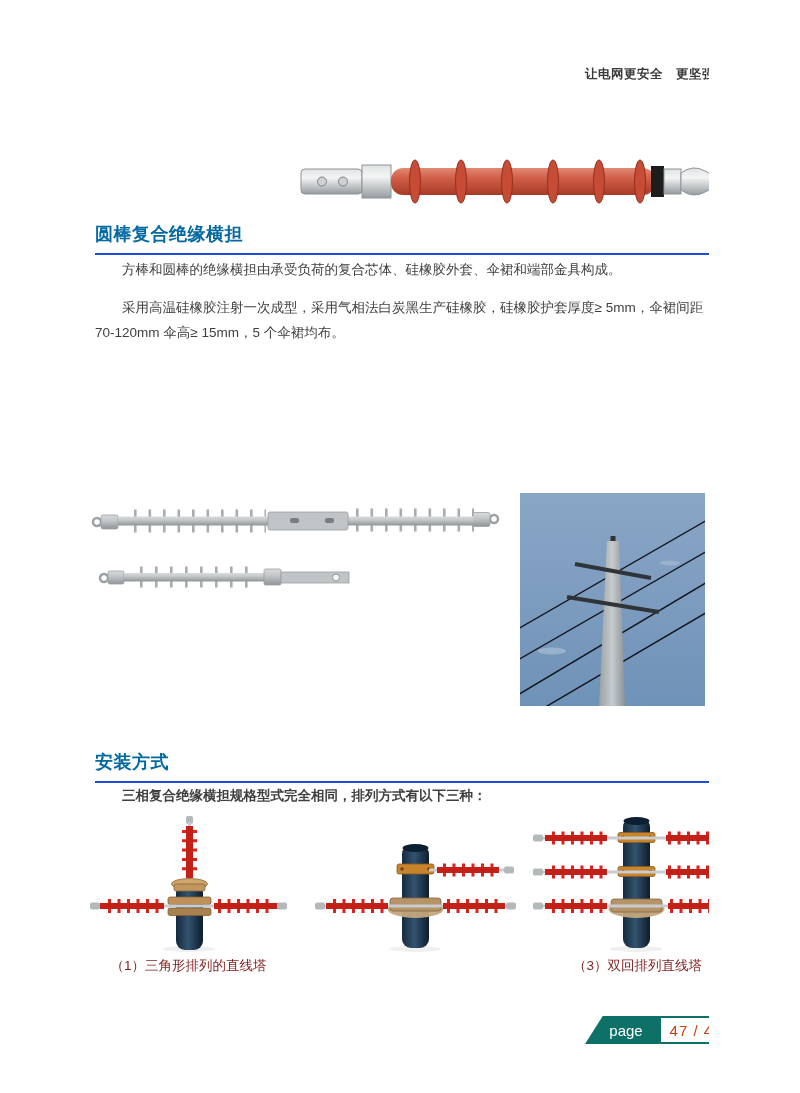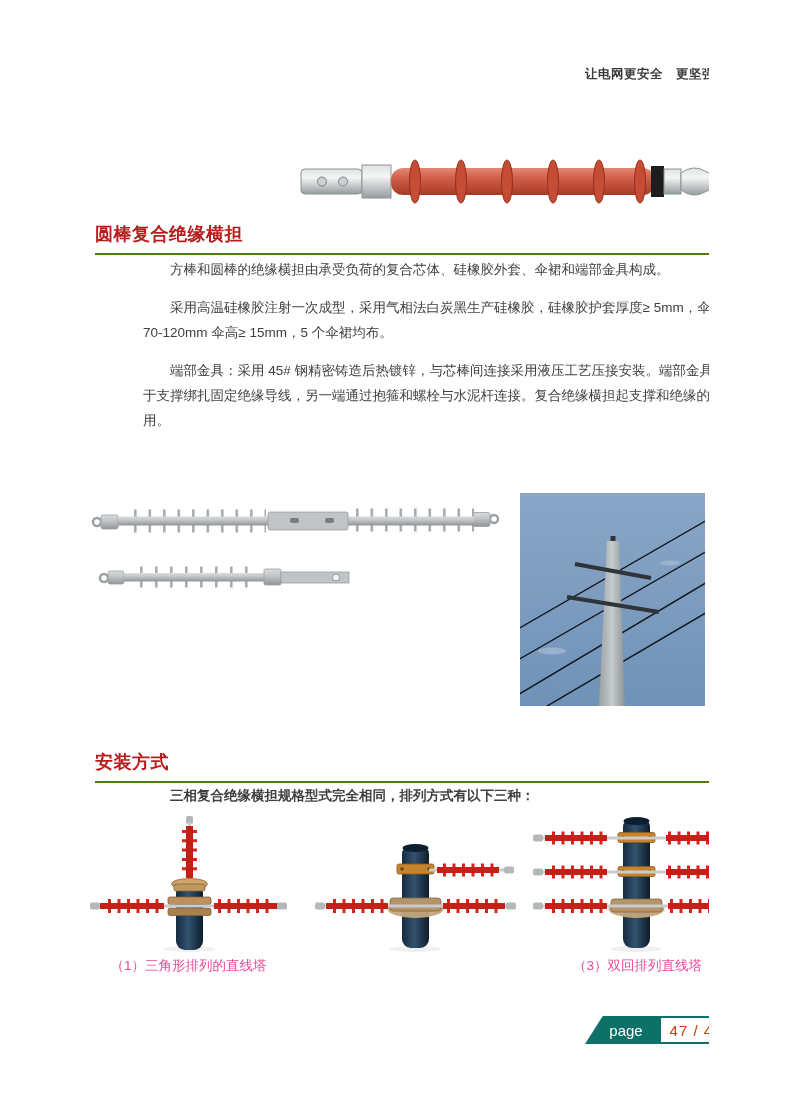--- a/index.html
+++ b/index.html
@@ -4,41 +4,41 @@
 <style>
   html,body{margin:0;padding:0;background:#ffffff;}
   .page{position:relative;width:709px;height:1093px;background:#ffffff;overflow:hidden;
         font-family:"Liberation Sans","DejaVu Sans",sans-serif;color:#3c3c3c;}
 
   .slogan{position:absolute;top:66px;left:95px;width:620px;text-align:right;
           font-size:12.5px;font-weight:bold;color:#3a3a3a;letter-spacing:0.5px;}
 
   .product-img{position:absolute;top:140px;left:295px;width:440px;height:80px;}
 
-  .section-title{position:absolute;left:95px;width:617px;color:#b91c1c;font-size:18px;
-                 font-weight:bold;padding-bottom:7px;border-bottom:2px solid #4d7c0f;letter-spacing:0.5px;}
+  .section-title{position:absolute;left:95px;width:617px;color:#0369a1;font-size:18px;
+                 font-weight:bold;padding-bottom:7px;border-bottom:2px solid #1d4ed8;letter-spacing:0.5px;}
   #title-round{top:222px;}
   #title-trod{top:425px;}
   #title-install{top:750px;font-family:Liberation Serif, serif;}
 
-  .body-text{position:absolute;left:95px;width:617px;font-size:13.5px;line-height:25px;color:#3f3f3f;margin-left:48px;}
+  .body-text{position:absolute;left:95px;width:617px;font-size:13.5px;line-height:25px;color:#3f3f3f;}
   #round-paragraphs{top:257px;}
   .body-text p{margin:0 0 13px;text-indent:2em;}
   #install-intro{top:783px;}
   #install-intro p{margin:0;font-weight:bold;}
 
   .rods-img{position:absolute;left:88px;top:496px;width:415px;height:115px;}
   .pole-photo{position:absolute;left:520px;top:493px;width:185px;height:213px;}
 
   .diagram{position:absolute;top:812px;height:140px;}
   #diagram-1{left:86px;width:205px;}
   #diagram-2{left:313px;width:205px;}
   #diagram-3{left:530px;width:215px;}
 
-  .caption{position:absolute;top:957px;font-size:13.5px;color:#ec4899;text-align:center;}
+  .caption{position:absolute;top:957px;font-size:13.5px;color:#7f1d1d;text-align:center;}
   #caption-1{left:86px;width:205px;}
   #caption-2{left:313px;width:205px;}
   #caption-3{left:530px;width:215px;}
 
   .page-indicator{position:absolute;left:585px;top:1016px;display:flex;align-items:stretch;height:28px;}
   .page-tab{background:#0d7168;color:#ffffff;font-size:15px;width:66px;
             display:flex;align-items:center;justify-content:center;
             clip-path:polygon(24% 0,100% 0,100% 100%,0 100%);padding-left:8px;}
   .page-num{border:2px solid #0d7168;background:#ffffff;color:#c2410c;font-size:15px;
             display:flex;align-items:center;justify-content:center;width:74px;
@@ -86,21 +86,20 @@
       <rect x="369" y="29" width="17" height="25" fill="url(#gMetal)" stroke="#8d9396"></rect>
       <path d="M386 33 Q398 24 410 31 Q420 35 420 41.5 Q420 48 410 52 Q398 59 386 50 Z" fill="url(#gMetal)" stroke="#8d9396"></path>
       <path d="M420 36 L430 41.5 L420 47 Q416 41.5 420 36 Z" fill="url(#gMetal)" stroke="#8d9396"></path>
     </g>
   </svg>
 
   <div class="section-title" id="title-round">圆棒复合绝缘横担</div>
   <div class="body-text" id="round-paragraphs">
     <p>方棒和圆棒的绝缘横担由承受负荷的复合芯体、硅橡胶外套、伞裙和端部金具构成。</p>
     <p>采用高温硅橡胶注射一次成型，采用气相法白炭黑生产硅橡胶，硅橡胶护套厚度≥ 5mm，伞裙间距 70-120mm 伞高≥ 15mm，5 个伞裙均布。</p>
-    <p>端部金具：采用 45# 钢精密铸造后热镀锌，与芯棒间连接采用液压工艺压接安装。端部金具一端用于支撑绑扎固定绝缘导线，另一端通过抱箍和螺栓与水泥杆连接。复合绝缘横担起支撑和绝缘的双重作用。</p>
   </div>
 
 
   <svg class="rods-img" viewBox="0 0 415 115">
     <defs>
       <linearGradient id="gSteel" x1="0" y1="0" x2="0" y2="1">
         <stop offset="0" stop-color="#d9dcdd"></stop>
           <stop offset="0.4" stop-color="#c3c7c9"></stop>
           <stop offset="1" stop-color="#8f9598"></stop>
       </linearGradient>

